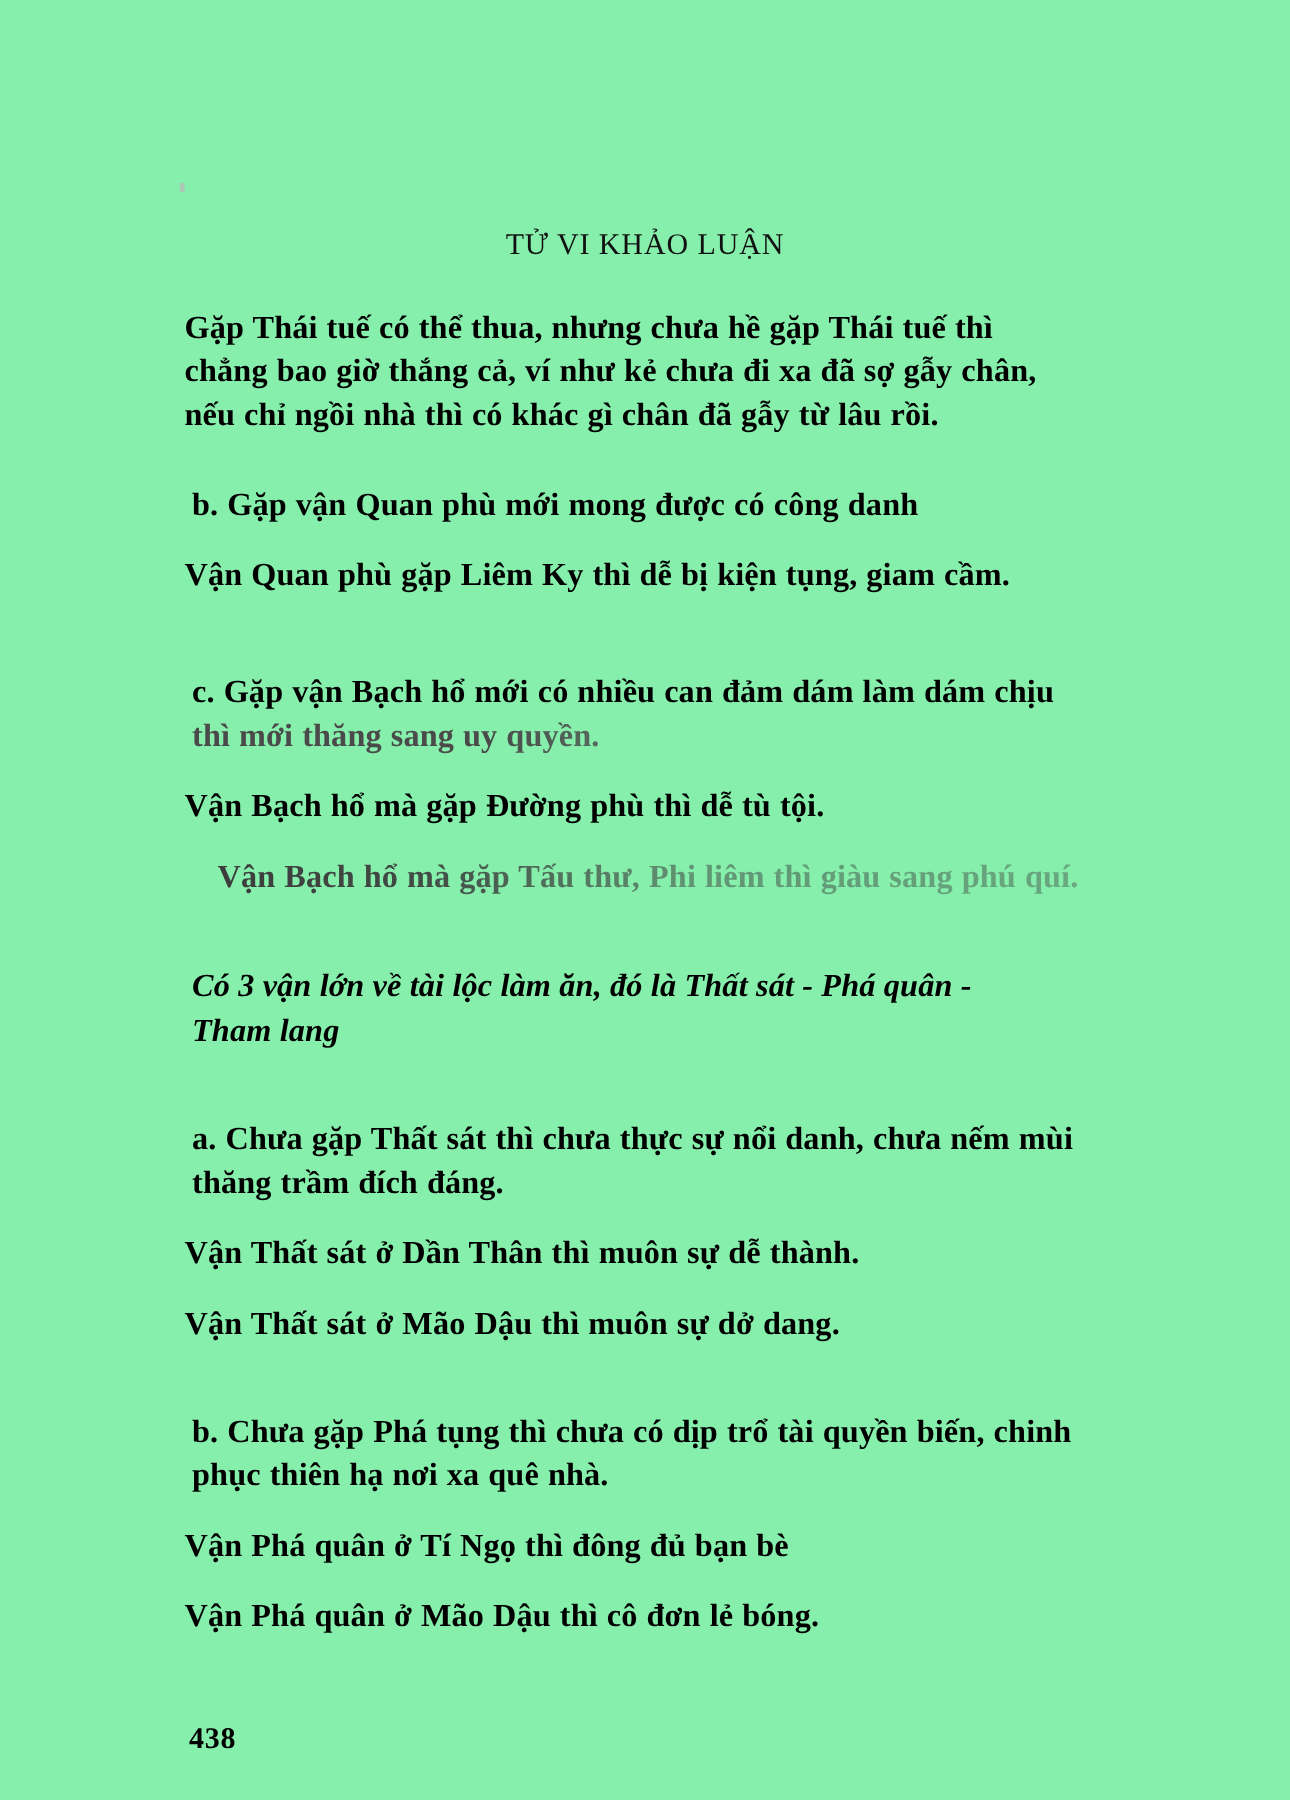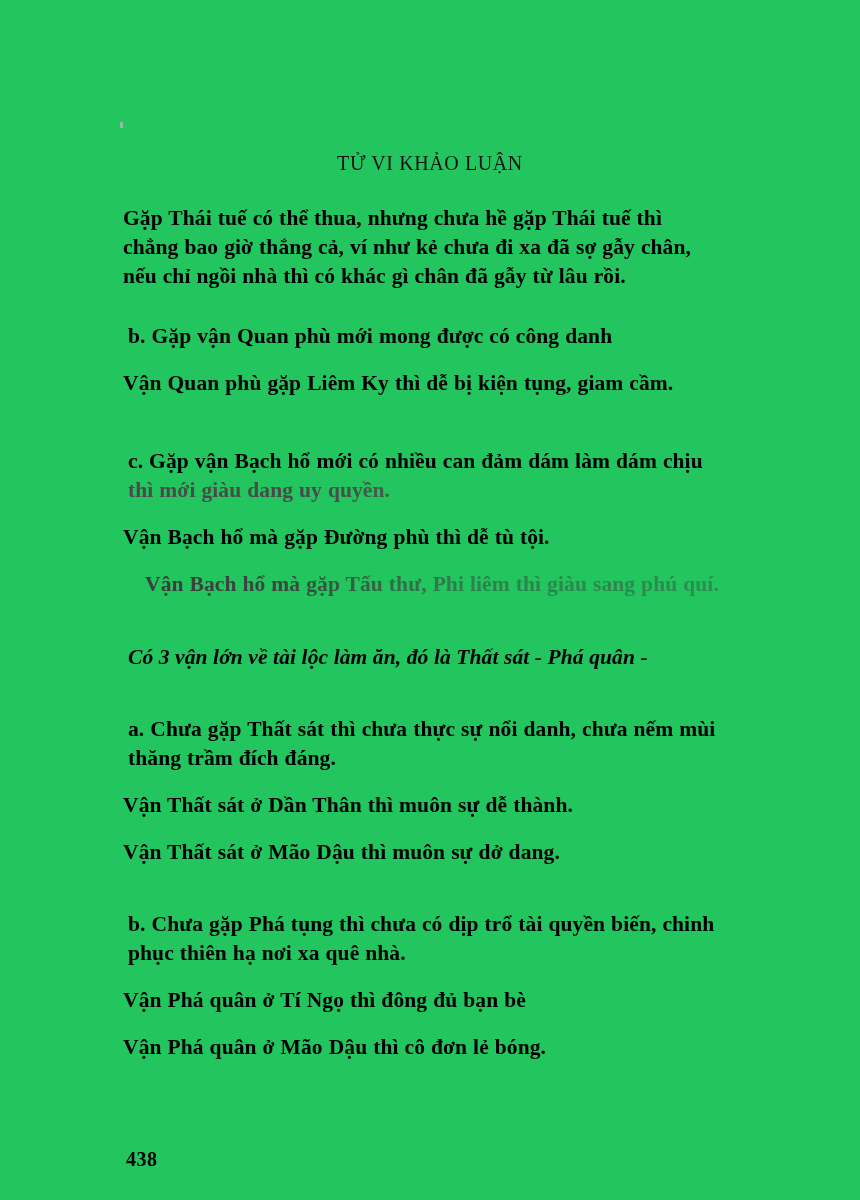--- a/index.html
+++ b/index.html
@@ -5,21 +5,21 @@
 <style>
   html, body {
     margin: 0;
     padding: 0;
     background: #ffffff;
   }
   .page {
     position: relative;
     width: 860px;
     height: 1200px;
-    background: #22c55e;
+    background: #86efac;
     overflow: hidden;
     font-family: "Liberation Serif", "DejaVu Serif", serif;
     color: #000000;
     -webkit-font-smoothing: none;
   }
 
   
   .speck {
     position: absolute;
     left: 120px;
@@ -136,40 +136,41 @@
       <span class="ln">Vận Quan phù gặp Liêm Ky thì dễ bị kiện tụng, giam cầm.</span>
     </p>
 
     <div class="gap-md"></div>
 
 
     <div class="gap-lg"></div>
 
     <p class="para indent">
       <span class="ln">c.  Gặp vận Bạch hổ mới có nhiều can đảm dám làm dám chịu</span>
-      <span class="ln faded">thì mới giàu dang uy quyền.</span>
+      <span class="ln faded">thì mới thăng sang uy quyền.</span>
     </p>
 
     <div class="gap-md"></div>
 
     <p class="para">
       <span class="ln">Vận Bạch hổ mà gặp Đường phù thì dễ tù tội.</span>
     </p>
 
     <div class="gap-md"></div>
 
     <p class="para">
       <span class="ln faded-strong">Vận Bạch hổ mà gặp Tấu thư, Phi liêm thì giàu sang phú quí.</span>
     </p>
 
     <div class="gap-lg"></div>
     <div class="gap-sm"></div>
 
     <p class="heading-italic indent">
       <span class="ln">Có 3 vận lớn về tài lộc làm ăn, đó là Thất sát - Phá quân -</span>
+      <span class="ln">Tham lang</span>
     </p>
 
     <div class="gap-lg"></div>
     <div class="gap-sm"></div>
 
     <p class="para indent">
       <span class="ln">a. Chưa gặp Thất sát thì chưa thực sự nổi danh, chưa nếm mùi</span>
       <span class="ln">thăng trầm đích đáng.</span>
     </p>
 

